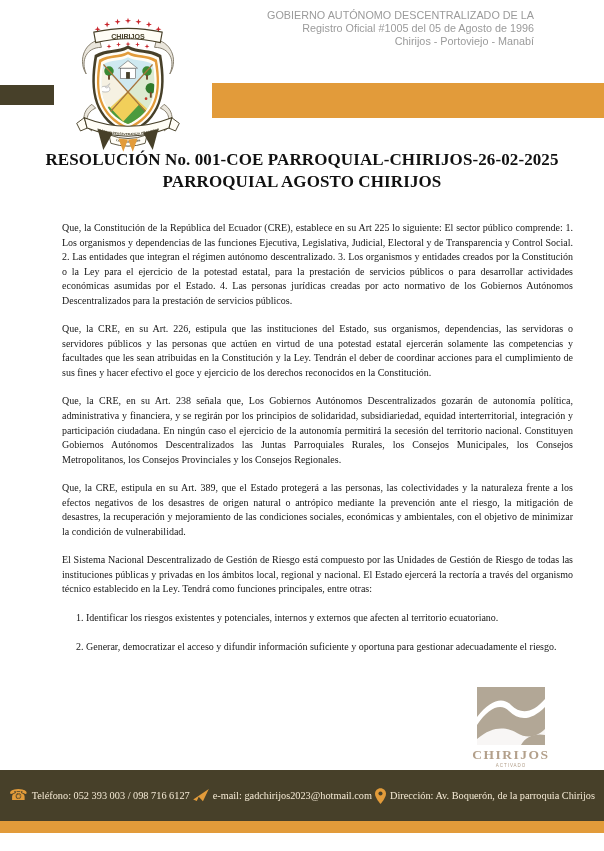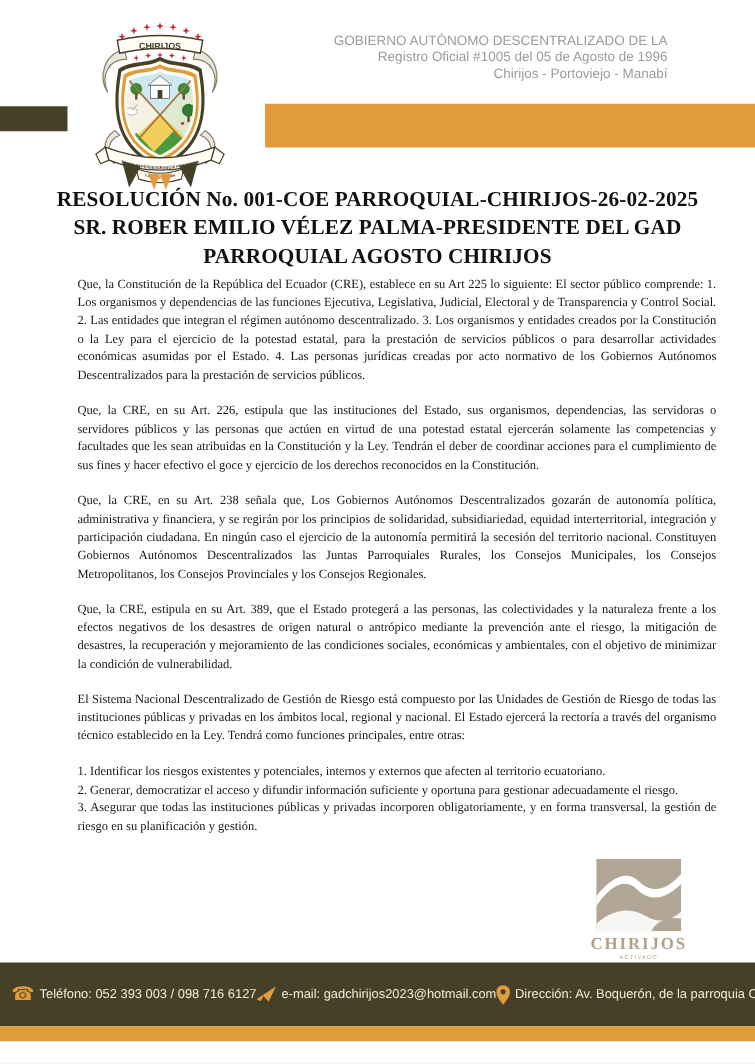--- a/index.html
+++ b/index.html
@@ -4,21 +4,21 @@
 <style>
   * { margin:0; padding:0; box-sizing:border-box; }
   html,body { background:#e9e9e9; }
   .page {
     position:relative; width:604px; height:851px; margin:0 auto;
     background:#ffffff; overflow:hidden;
     font-family:"Liberation Serif", serif;
   }
   
   .header-text {
-    position:absolute; top:27px; right:70px; text-align:right;
+    position:absolute; top:9px; right:70px; text-align:right;
     font-family:"Liberation Sans", sans-serif;
     font-size:10.8px; line-height:13.2px; color:#9b9b9b;
   }
   .bar-left {
     position:absolute; left:0; top:85px; width:54px; height:20px;
     background:#474029;
   }
   .bar-right {
     position:absolute; left:212px; right:0; top:83px; height:35px;
     background:#E29B3A;
@@ -30,21 +30,21 @@
     font-weight:bold; font-size:17px; line-height:22.3px; color:#111;
     letter-spacing:.1px;
   }
   
   .doc-body {
     position:absolute; top:221px; left:62px; width:511px; z-index:1;
     font-size:10px; line-height:14.55px; color:#171717;
     text-align:justify;
   }
   .para { margin:0 0 14px 0; }
-  .item { margin:0; }
+  .item { margin:14px; }
   
   .watermark {
     position:absolute; left:470px; top:687px; width:82px; z-index:0;
     text-align:center;
   }
   .wm-square { width:68px; height:58px; display:block; margin:0 auto; }
   .wm-brand {
     margin-top:2px; font-weight:bold; font-size:13.5px; letter-spacing:1.5px;
     color:#b3a08b; font-family:"Liberation Serif", serif;
   }
@@ -53,21 +53,21 @@
     font-family:"Liberation Sans", sans-serif;
   }
   
   .footer-dark {
     position:absolute; left:0; top:770px; width:604px; height:51px;
     background:#474029; display:flex; align-items:center;
     justify-content:space-between; padding:0 9px; z-index:2;
   }
   .footer-item { display:flex; align-items:center; gap:4px; }
   .footer-item span.txt {
-    font-family:Liberation Sans, sans-serif; font-size:10.3px;
+    font-family:Liberation Serif, serif; font-size:10.3px;
     color:#f5ead5; white-space:nowrap;
   }
   .f-phone-glyph { color:#E29B3A; font-size:15px; line-height:1;
     font-family:"DejaVu Sans", sans-serif; }
   .footer-orange {
     position:absolute; left:0; top:821px; width:604px; height:12px;
     background:#E29B3A; z-index:2;
   }
 </style>
 </head>
@@ -188,21 +188,20 @@
   </svg>
 
   <div class="header-text">
     <div>GOBIERNO AUTÓNOMO DESCENTRALIZADO DE LA</div>
     <div>Registro Oficial #1005 del 05 de Agosto de 1996</div>
     <div>Chirijos - Portoviejo - Manabí</div>
   </div>
 
   <div class="doc-title">
     <div>RESOLUCIÓN No. 001-COE PARROQUIAL-CHIRIJOS-26-02-2025</div>
-    <div>SR. ROBER EMILIO VÉLEZ PALMA-PRESIDENTE DEL GAD</div>
     <div>PARROQUIAL AGOSTO CHIRIJOS</div>
   </div>
 
   <div class="watermark">
     <svg class="wm-square" viewBox="0 0 68 58">
       <rect x="0" y="0" width="68" height="58" fill="#b2a796"></rect>
       <path d="M0 30 C14 12 26 10 34 18 C44 28 56 26 68 12 L68 20 C54 34 42 34 32 24 C24 16 12 20 0 38 Z" fill="#ffffff"></path>
       <path d="M0 52 C16 38 30 40 40 46 C50 52 60 50 68 42 L68 58 L0 58 Z" fill="#ffffff" opacity="0.9"></path>
       <path d="M44 58 C48 50 58 46 68 48 L68 58 Z" fill="#b2a796"></path>
     </svg>
@@ -211,21 +210,20 @@
   </div>
 
   <div class="doc-body">
     <p class="para">Que, la Constitución de la República del Ecuador (CRE), establece en su Art 225 lo siguiente: El sector público comprende: 1. Los organismos y dependencias de las funciones Ejecutiva, Legislativa, Judicial, Electoral y de Transparencia y Control Social. 2. Las entidades que integran el régimen autónomo descentralizado. 3. Los organismos y entidades creados por la Constitución o la Ley para el ejercicio de la potestad estatal, para la prestación de servicios públicos o para desarrollar actividades económicas asumidas por el Estado. 4. Las personas jurídicas creadas por acto normativo de los Gobiernos Autónomos Descentralizados para la prestación de servicios públicos.</p>
     <p class="para">Que, la CRE, en su Art. 226, estipula que las instituciones del Estado, sus organismos, dependencias, las servidoras o servidores públicos y las personas que actúen en virtud de una potestad estatal ejercerán solamente las competencias y facultades que les sean atribuidas en la Constitución y la Ley. Tendrán el deber de coordinar acciones para el cumplimiento de sus fines y hacer efectivo el goce y ejercicio de los derechos reconocidos en la Constitución.</p>
     <p class="para">Que, la CRE, en su Art. 238 señala que, Los Gobiernos Autónomos Descentralizados gozarán de autonomía política, administrativa y financiera, y se regirán por los principios de solidaridad, subsidiariedad, equidad interterritorial, integración y participación ciudadana. En ningún caso el ejercicio de la autonomía permitirá la secesión del territorio nacional. Constituyen Gobiernos Autónomos Descentralizados las Juntas Parroquiales Rurales, los Consejos Municipales, los Consejos Metropolitanos, los Consejos Provinciales y los Consejos Regionales.</p>
     <p class="para">Que, la CRE, estipula en su Art. 389, que el Estado protegerá a las personas, las colectividades y la naturaleza frente a los efectos negativos de los desastres de origen natural o antrópico mediante la prevención ante el riesgo, la mitigación de desastres, la recuperación y mejoramiento de las condiciones sociales, económicas y ambientales, con el objetivo de minimizar la condición de vulnerabilidad.</p>
     <p class="para">El Sistema Nacional Descentralizado de Gestión de Riesgo está compuesto por las Unidades de Gestión de Riesgo de todas las instituciones públicas y privadas en los ámbitos local, regional y nacional. El Estado ejercerá la rectoría a través del organismo técnico establecido en la Ley. Tendrá como funciones principales, entre otras:</p>
     <p class="item">1. Identificar los riesgos existentes y potenciales, internos y externos que afecten al territorio ecuatoriano.</p>
     <p class="item">2. Generar, democratizar el acceso y difundir información suficiente y oportuna para gestionar adecuadamente el riesgo.</p>
-    <p class="item">3. Asegurar que todas las instituciones públicas y privadas incorporen obligatoriamente, y en forma transversal, la gestión de riesgo en su planificación y gestión.</p>
   </div>
 
   <div class="footer-dark">
     <div class="footer-item">
       <span class="f-phone-glyph">☎</span>
       <span class="txt">Teléfono: 052 393 003 / 098 716 6127</span>
     </div>
     <div class="footer-item">
       <svg width="16" height="13" viewBox="0 0 24 20">
         <path d="M0 16 L24 0 L15 19 L8.5 12 L5.5 18.5 Z" fill="#E29B3A"></path>

